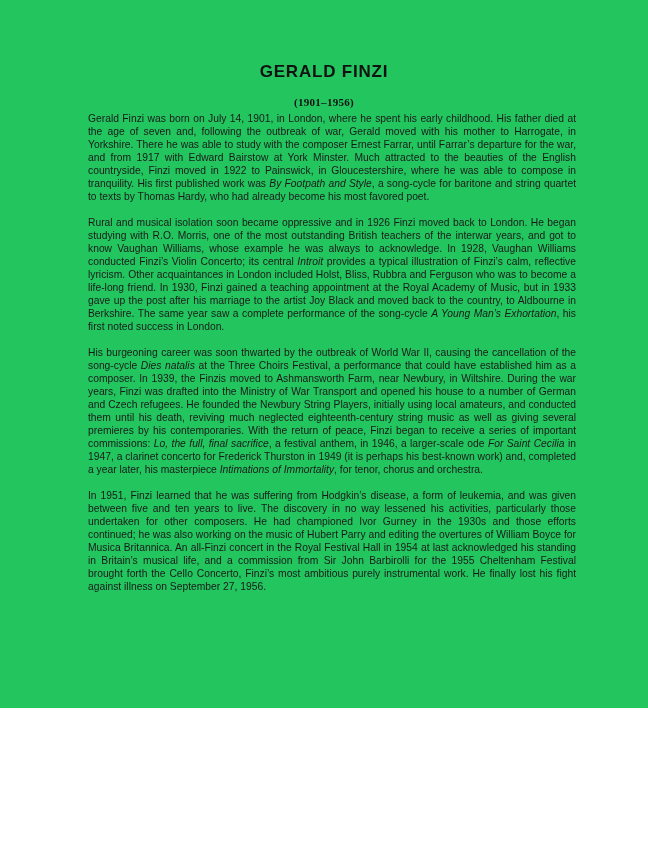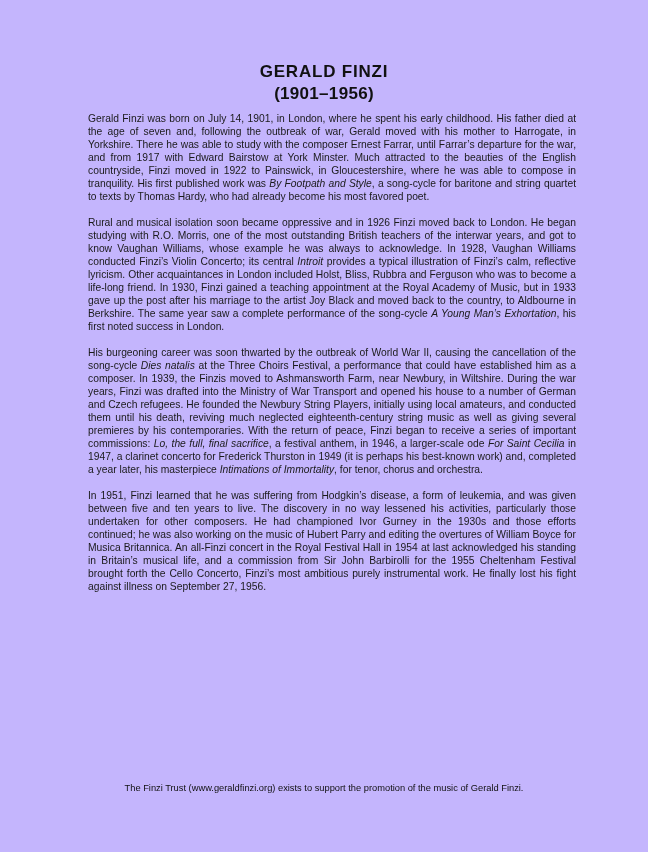--- a/index.html
+++ b/index.html
@@ -3,46 +3,47 @@
 <meta charset="utf-8">
 <style>
   html, body {
     margin: 0;
     padding: 0;
     background: #ffffff;
   }
   .page {
     position: relative;
     width: 648px;
-    height: 852px;
-    background: #c4b5fd;
+    height: 708px;
+    background: #22c55e;
     font-family: "Liberation Sans", "DejaVu Sans", sans-serif;
     color: #1a1a1a;
     overflow: hidden;
   }
   .doc-header {
     position: absolute;
     top: 62px;
     left: 0;
     width: 100%;
     text-align: center;
   }
   .doc-title {
     margin: 0;
     font-size: 17px;
     font-weight: bold;
     letter-spacing: 0.8px;
     color: #111;
   }
   .doc-subtitle {
-    margin: 2px 0 0 0;
-    font-size: 17px;
+    margin: 14px 0 0 0;
+    font-size: 11px;
     font-weight: bold;
     letter-spacing: 0.3px;
     color: #111;
+    font-family: Liberation Serif, serif;
   }
   .doc-body {
     position: absolute;
     top: 112px;
     left: 72px;
     width: 504px;
     font-size: 10.3px;
     line-height: 13px;
     text-align: justify;
   }

